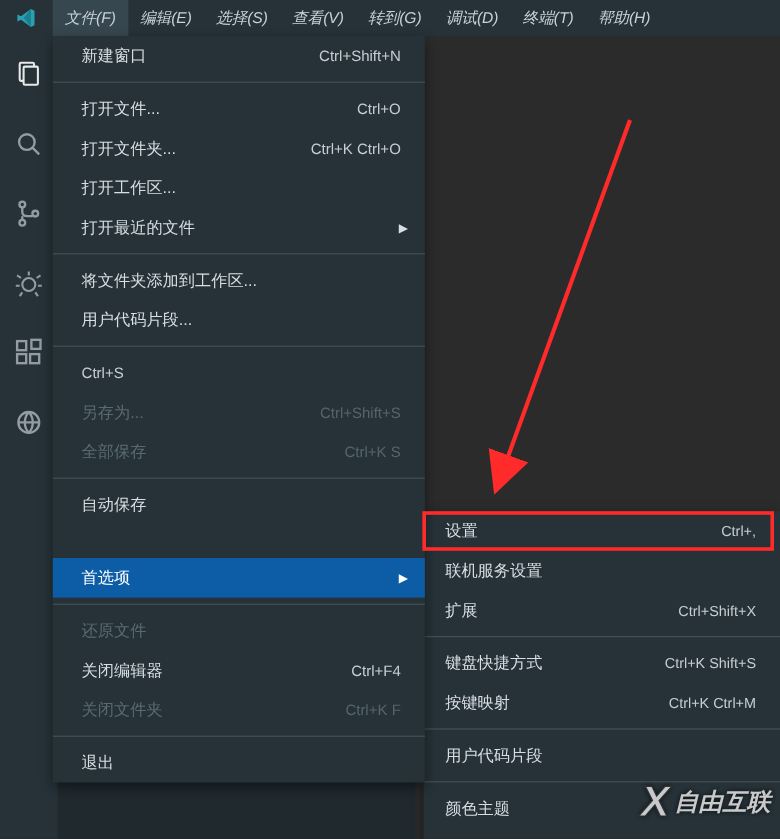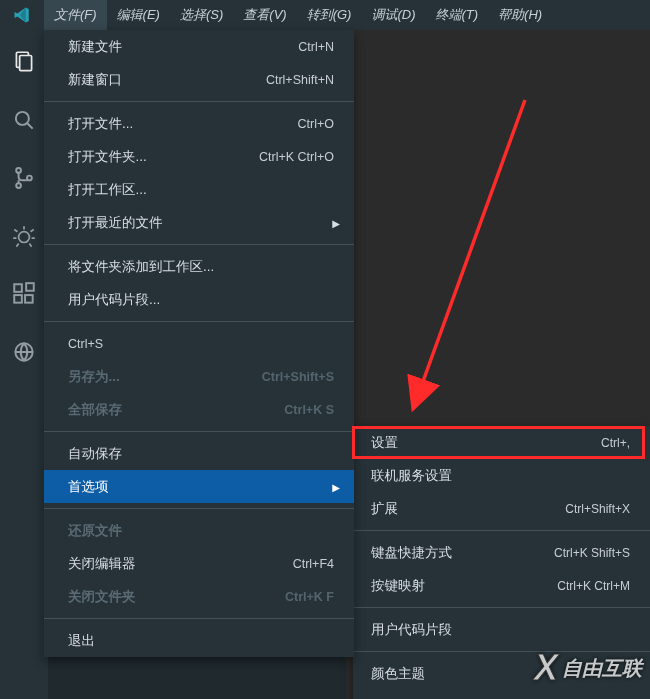--- a/index.html
+++ b/index.html
@@ -8,22 +8,22 @@
   .logo-slot { width:44px; height:30px; display:flex; align-items:center; justify-content:center;}
   .logo-icon { width:18px; height:18px; }
   .menubar-item { color:#c9d1d9; font-size:13px; padding:0 10px; line-height:30px; cursor:default;font-style:italic; }
   .menubar-item.open { background:#37474f; }
   .sidebar { position:absolute; top:30px; left:0; width:48px; height:669px; background:#263238; display:flex; flex-direction:column; align-items:center; gap:22px; padding-top:14px;}
   .sb-icon { width:46px; height:36px; display:flex; align-items:center; justify-content:center; opacity:.75; }
   .sb-icon.active { opacity:1; }
   svg { display:block; }
   .dropdown { position:absolute; top:30px; left:44px; width:310px; background:#263238; box-shadow:0 4px 10px rgba(0,0,0,.45); z-index:5;}
   .mrow { display:flex; align-items:center; height:33px; padding:0 20px 0 24px; font-size:13.5px; color:#d8dee4; position:relative;}
-  .mrow.disabled { color:#5a6a73;font-weight:bold; }
-  .mrow.hover { background:#0d5ca6; color:#fff; }
+  .mrow.disabled { color:#5a6a73; }
+  .mrow.hover { background:#0d5ca6; color:#fff;margin-top:28px; }
   .mlabel { flex:1; white-space:nowrap; }
   .mshort { color:inherit; opacity:.9; font-size:12.5px; }
   .sep { height:1px; background:#435159; margin:5px 0;}
   .chev { position:absolute; right:14px; top:50%; transform:translateY(-50%); font-size:12px; }
   .submenu { position:absolute; top:426px; left:353px; width:297px; background:#263238; box-shadow:0 4px 10px rgba(0,0,0,.45); z-index:4;}
   .srow { display:flex; align-items:center; height:33px; padding:0 20px 0 18px; font-size:13.5px; color:#d8dee4;}
   .srow .mshort { font-size:12px;}
   .highlight-box { position:absolute; border:3px solid #ff2a2a; pointer-events:none; z-index:6; }
   .hb1 { top:426px; left:352px; width:293px; height:33px;}
   .editor-bg { position:absolute; top:30px; left:48px; right:0; bottom:0; background:#2b2b2b;}
@@ -96,24 +96,20 @@
   <div class="sb-icon">
     <svg width="26" height="26" viewBox="0 0 24 24" fill="none" stroke="#b8c0c6" stroke-width="1.8">
       <circle cx="12" cy="12" r="8"></circle>
         <path d="M12 4 a12 12 0 0 1 0 16 M12 4 a12 12 0 0 0 0 16 M4 12 h16"></path>
     </svg>
   </div>
 </div>
 
 <div class="dropdown" id="file-drop">
     <div class="mrow">
-      <span class="mlabel">新建文件</span>
-      <span class="mshort">Ctrl+N</span>
-    </div>
-    <div class="mrow">
       <span class="mlabel">新建窗口</span>
       <span class="mshort">Ctrl+Shift+N</span>
     </div>
     <div class="sep"></div>
     <div class="mrow">
       <span class="mlabel">打开文件...</span>
       <span class="mshort">Ctrl+O</span>
     </div>
     <div class="mrow">
       <span class="mlabel">打开文件夹...</span>

